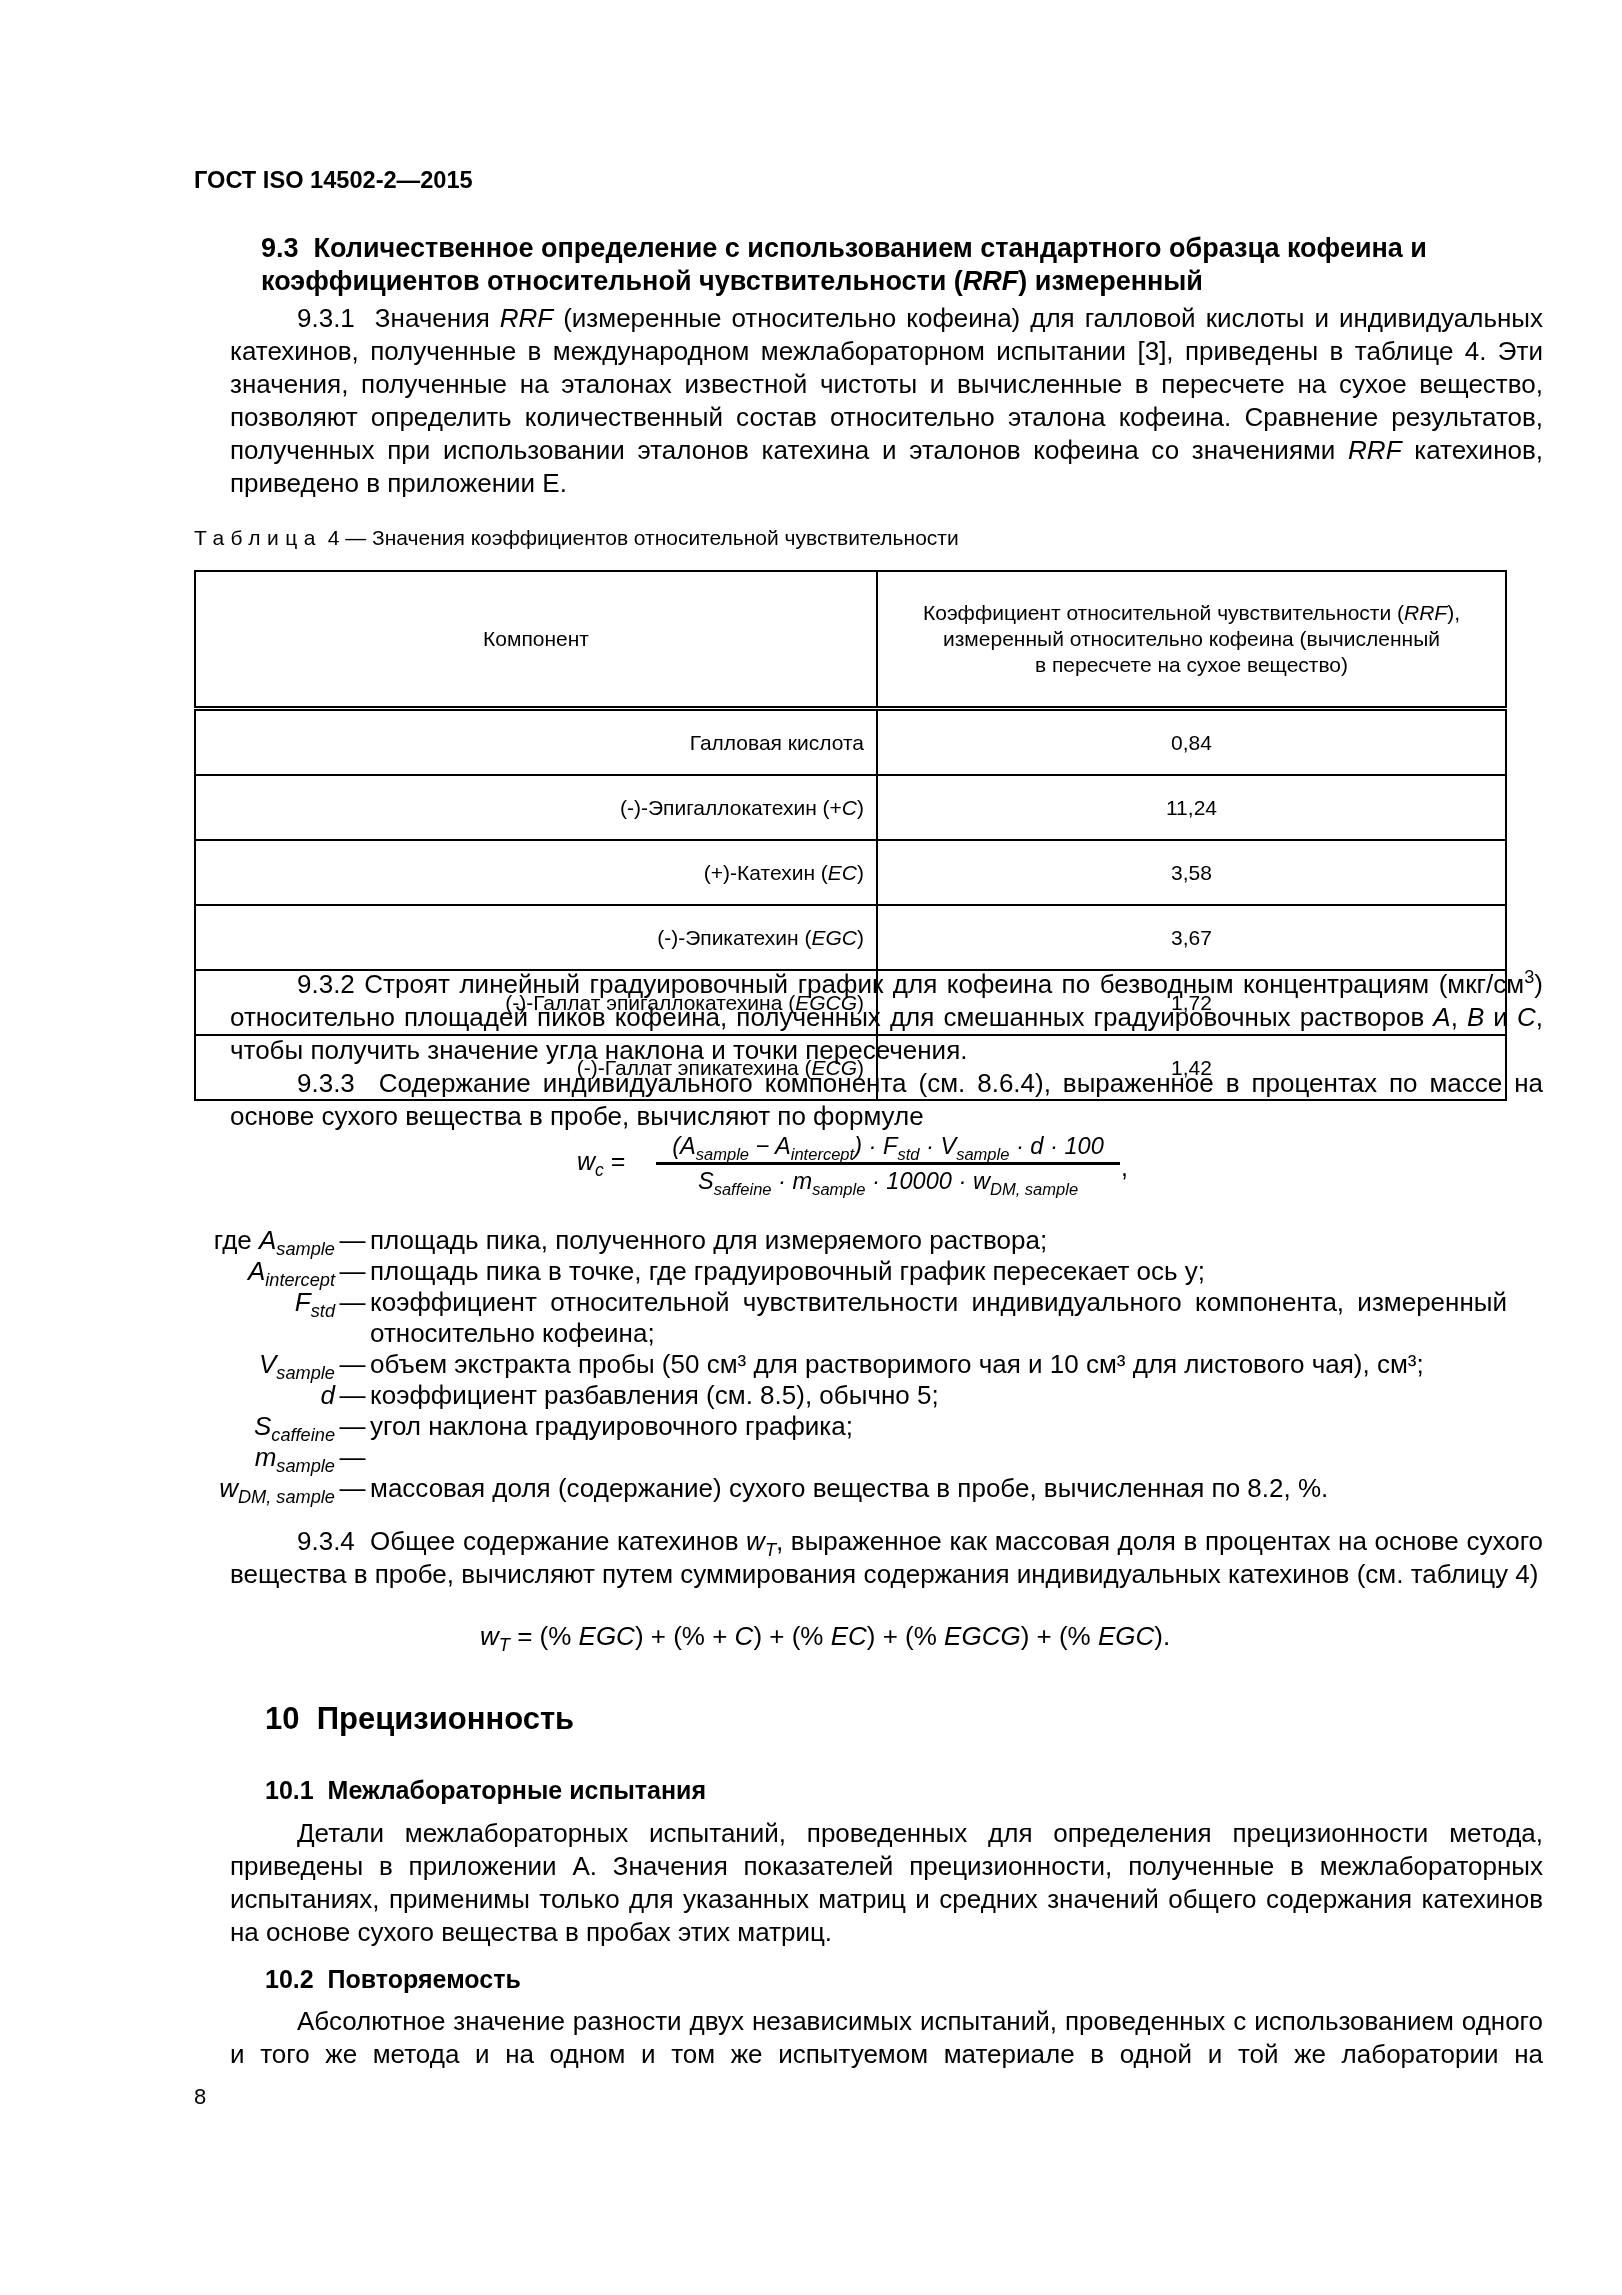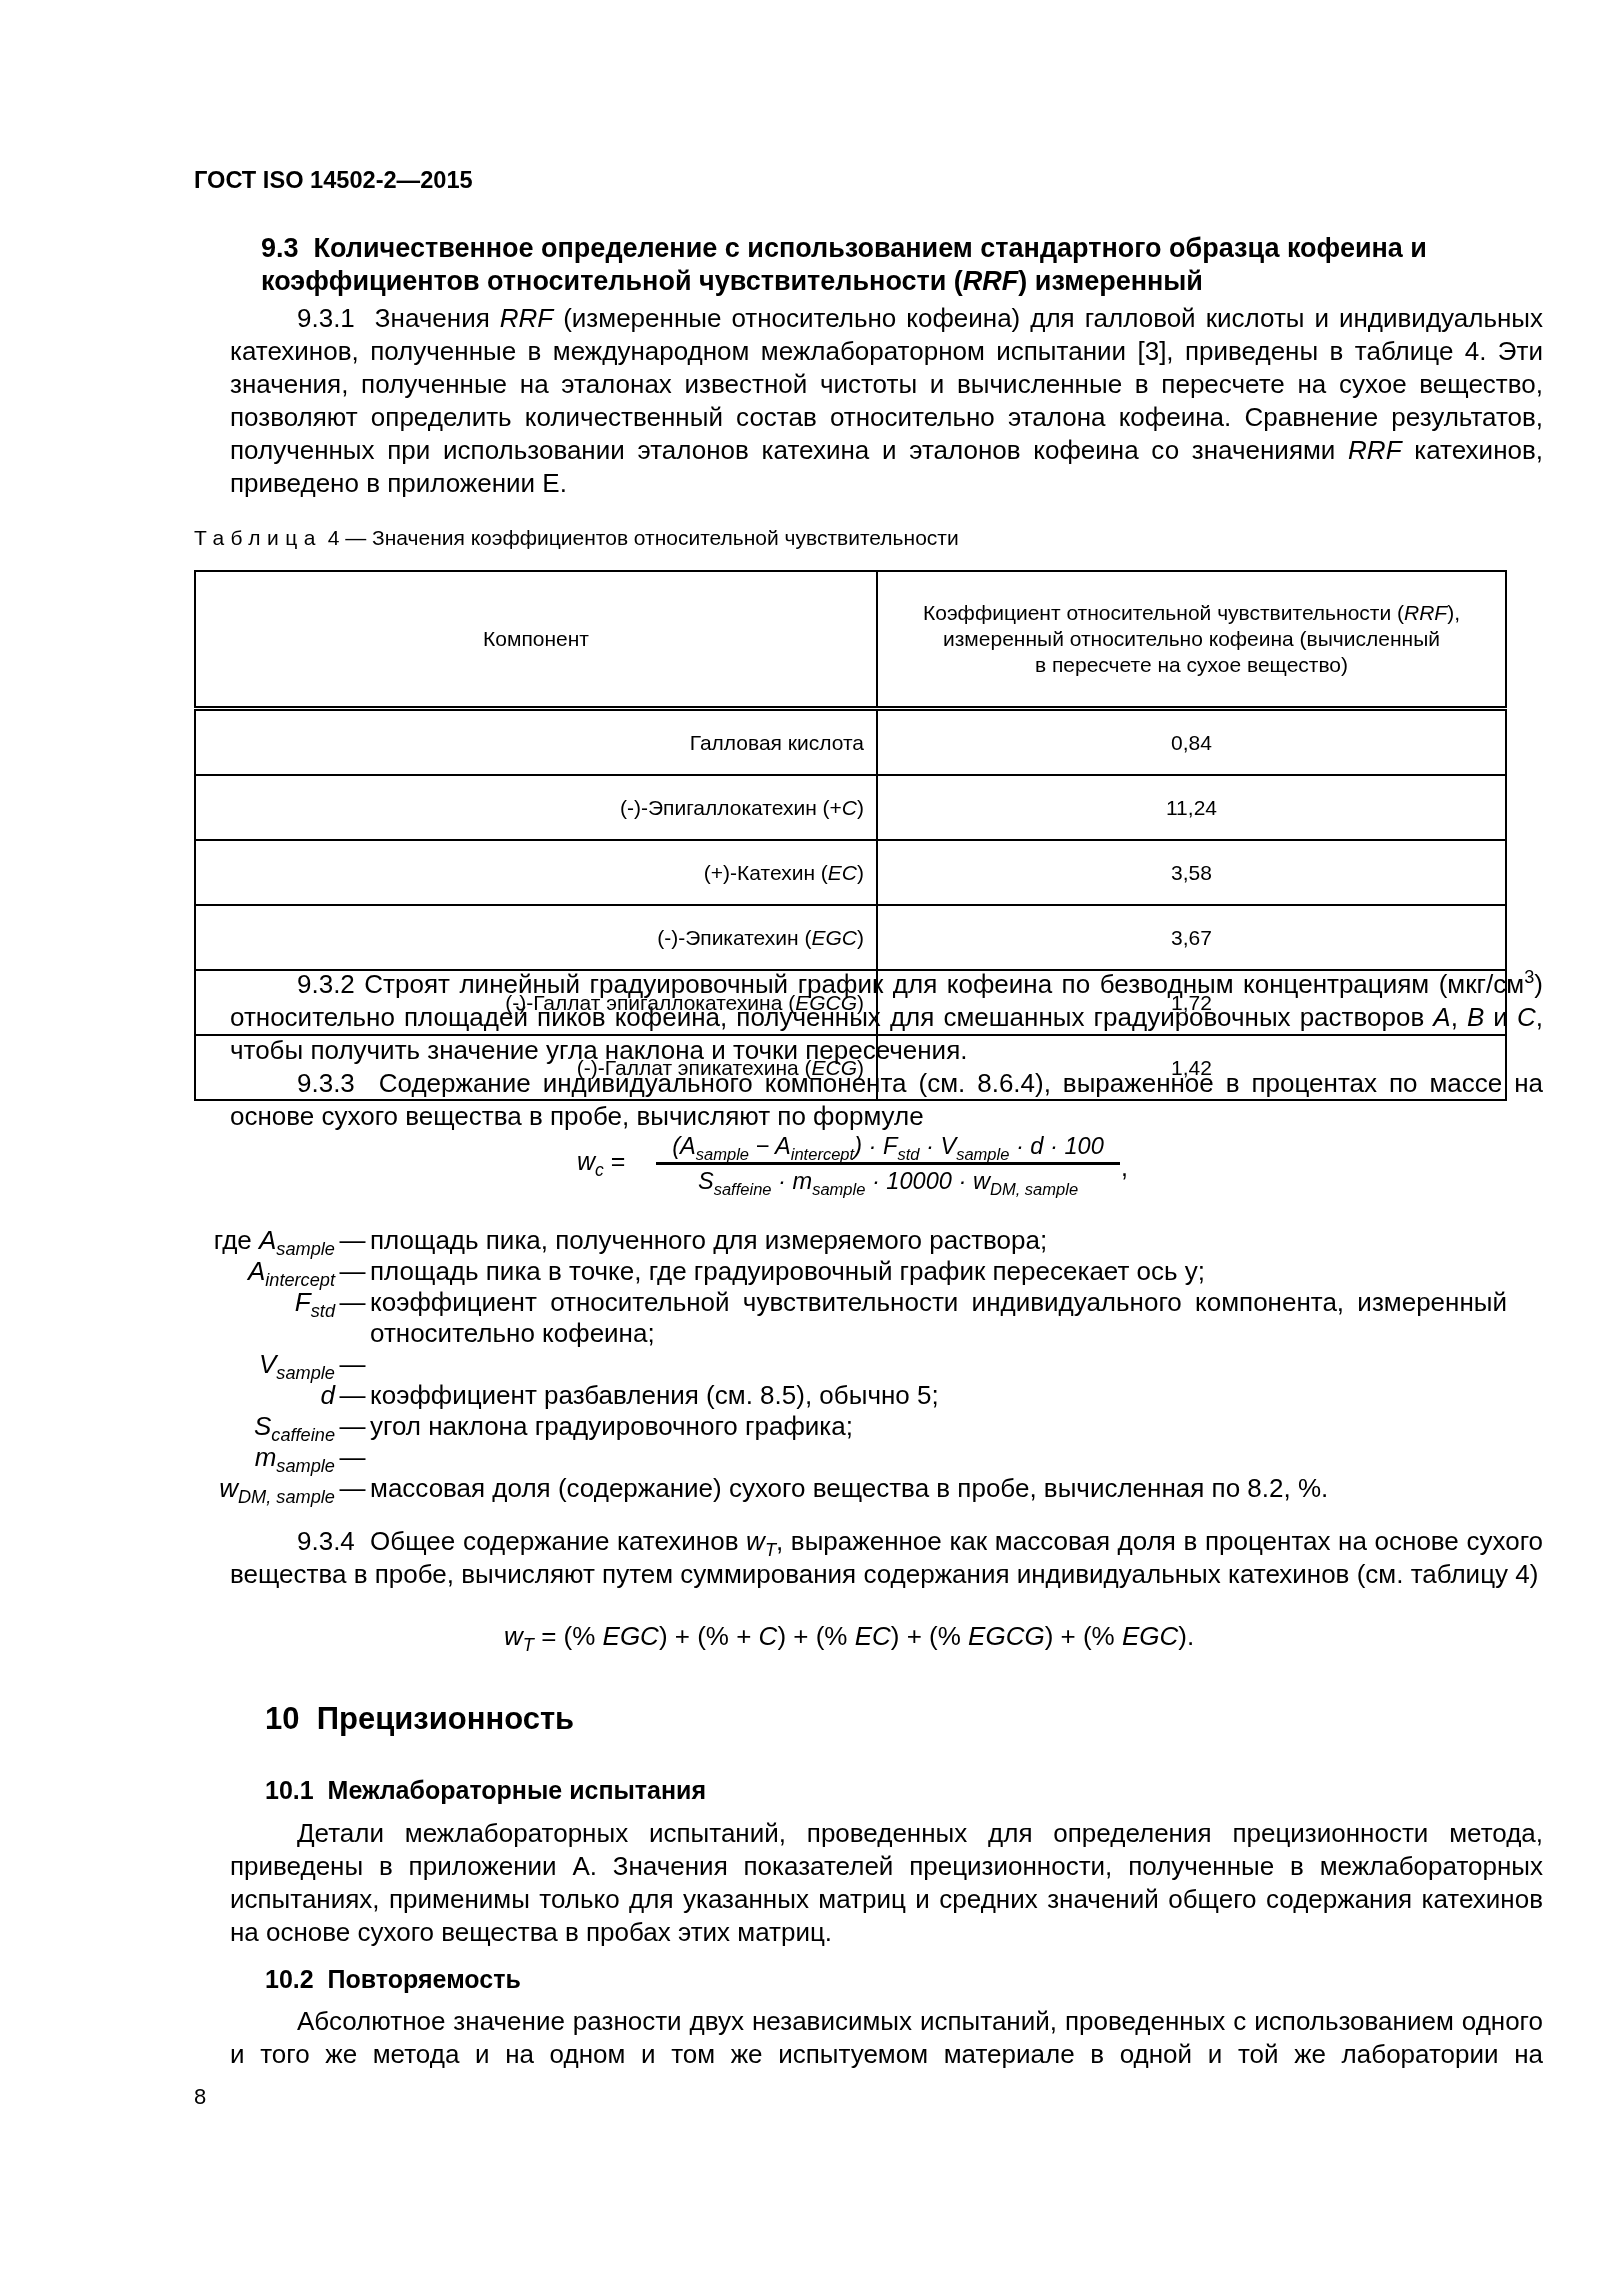--- a/index.html
+++ b/index.html
@@ -111,20 +111,21 @@
       <span class="txt">площадь пика в точке, где градуировочный график пересекает ось y;</span>
     </div>
   <div class="def">
       <span class="lbl"><span class="i">F</span><sub class="i">std</sub></span>
       <span class="dash">—</span>
       <span class="txt">коэффициент относительной чувствительности индивидуального компонента, измеренный относительно кофеина;</span>
     </div>
   <div class="def">
       <span class="lbl"><span class="i">V</span><sub class="i">sample</sub></span>
       <span class="dash">—</span>
+      <span class="txt">объем экстракта пробы (50 см³ для растворимого чая и 10 см³ для листового чая), см³;</span>
     </div>
   <div class="def">
       <span class="lbl"><span class="i">d</span></span>
       <span class="dash">—</span>
       <span class="txt">коэффициент разбавления (см. 8.5), обычно 5;</span>
     </div>
   <div class="def">
       <span class="lbl"><span class="i">S</span><sub class="i">caffeine</sub></span>
       <span class="dash">—</span>
       <span class="txt">угол наклона градуировочного графика;</span>
@@ -135,21 +136,21 @@
     </div>
   <div class="def">
       <span class="lbl"><span class="i">w</span><sub class="i">DM, sample</sub></span>
       <span class="dash">—</span>
       <span class="txt">массовая доля (содержание) сухого вещества в пробе, вычисленная по 8.2, %.</span>
     </div>
 </div>
 
 <p class="abs col p indent" style="top:1525px;"><span>9.3.4</span>&nbsp; <span>Общее содержание катехинов </span><span class="i">w</span><sub class="i">T</sub><span>, выраженное как массовая доля в процентах на основе сухого вещества в пробе, вычисляют путем суммирования содержания индивидуальных катехинов (см. таблицу 4)</span></p>
 
-<div class="abs" style="left:504px; top:1620px; font-size:26px; line-height:33px; white-space:nowrap;"><span class="i">w</span><sub class="i">T</sub><span> = (% </span><span class="i">EGC</span><span>) + (% + </span><span class="i">C</span><span>) + (% </span><span class="i">EC</span><span>) + (% </span><span class="i">EGCG</span><span>) + (% </span><span class="i">EGC</span><span>).</span></div>
+<div class="abs" style="left:480px; top:1620px; font-size:26px; line-height:33px; white-space:nowrap;"><span class="i">w</span><sub class="i">T</sub><span> = (% </span><span class="i">EGC</span><span>) + (% + </span><span class="i">C</span><span>) + (% </span><span class="i">EC</span><span>) + (% </span><span class="i">EGCG</span><span>) + (% </span><span class="i">EGC</span><span>).</span></div>
 
 <div class="abs h1" style="left:265px; top:1700px;"><span>10</span>&nbsp; <span>Прецизионность</span></div>
 
 <div class="abs h3" style="left:265px; top:1775px;"><span>10.1</span>&nbsp; <span>Межлабораторные испытания</span></div>
 <p class="abs col p indent" style="top:1817px;">Детали межлабораторных испытаний, проведенных для определения прецизионности метода, приведены в приложении А. Значения показателей прецизионности, полученные в межлабораторных испытаниях, применимы только для указанных матриц и средних значений общего содержания катехинов на основе сухого вещества в пробах этих матриц.</p>
 
 <div class="abs h3" style="left:265px; top:1964px;"><span>10.2</span>&nbsp; <span>Повторяемость</span></div>
 <p class="abs col p indent" style="top:2005px; text-align-last: justify;">Абсолютное значение разности двух независимых испытаний, проведенных с использованием одного и того же метода и на одном и том же испытуемом материале в одной и той же лаборатории на</p>
 
 <div class="abs pageno">8</div>

